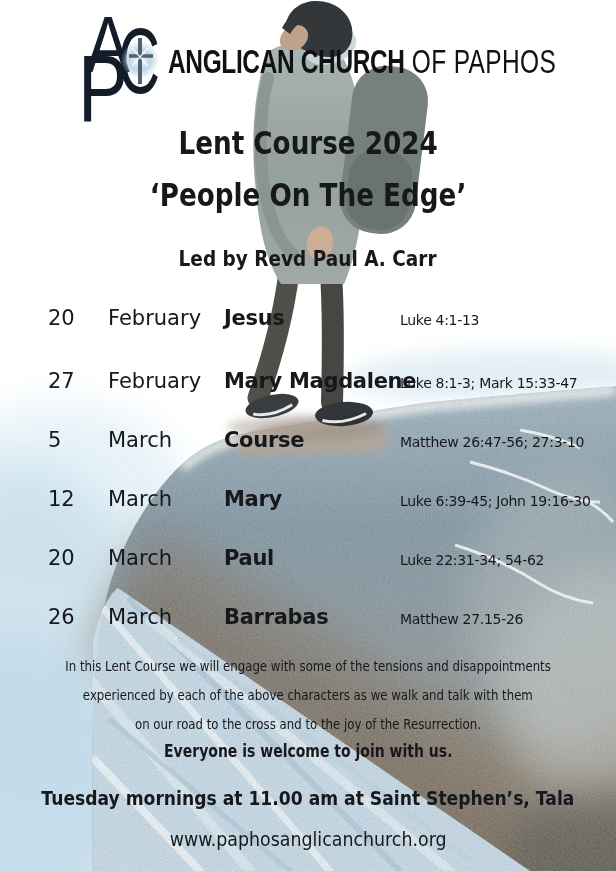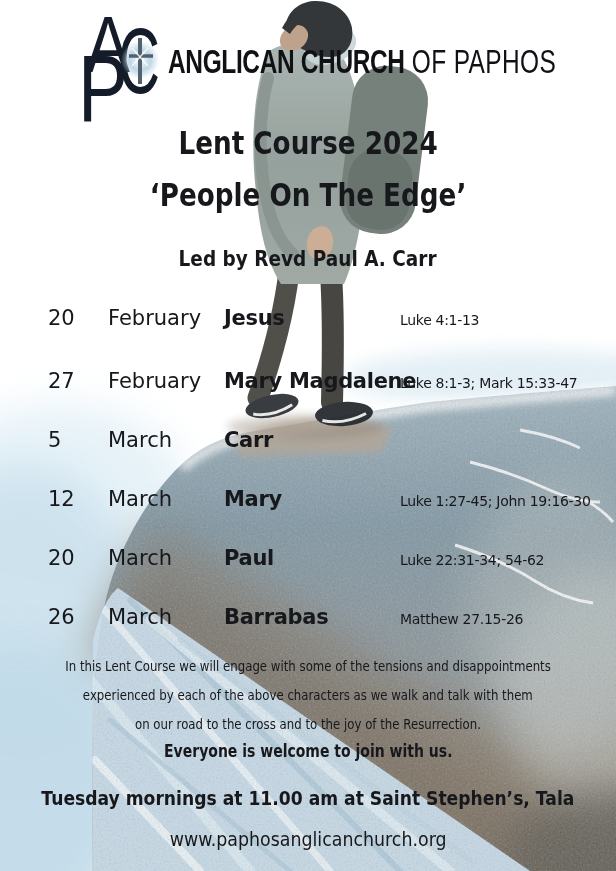--- a/index.html
+++ b/index.html
@@ -193,27 +193,28 @@
   </div>
   <div class="row r2">
     <span class="d">27</span>
     <span class="m">February</span>
     <span class="p">Mary Magdalene</span>
     <span class="r">Luke 8:1-3; Mark 15:33-47</span>
   </div>
   <div class="row r3">
     <span class="d">5</span>
     <span class="m">March</span>
-    <span class="p">Carr</span>
+    <span class="p">Course</span>
+    <span class="r">Matthew 26:47-56; 27:3-10</span>
   </div>
   <div class="row r4">
     <span class="d">12</span>
     <span class="m">March</span>
     <span class="p">Mary</span>
-    <span class="r">Luke 1:27-45; John 19:16-30</span>
+    <span class="r">Luke 6:39-45; John 19:16-30</span>
   </div>
   <div class="row r5">
     <span class="d">20</span>
     <span class="m">March</span>
     <span class="p">Paul</span>
     <span class="r">Luke 22:31-34; 54-62</span>
   </div>
   <div class="row r6">
     <span class="d">26</span>
     <span class="m">March</span>

